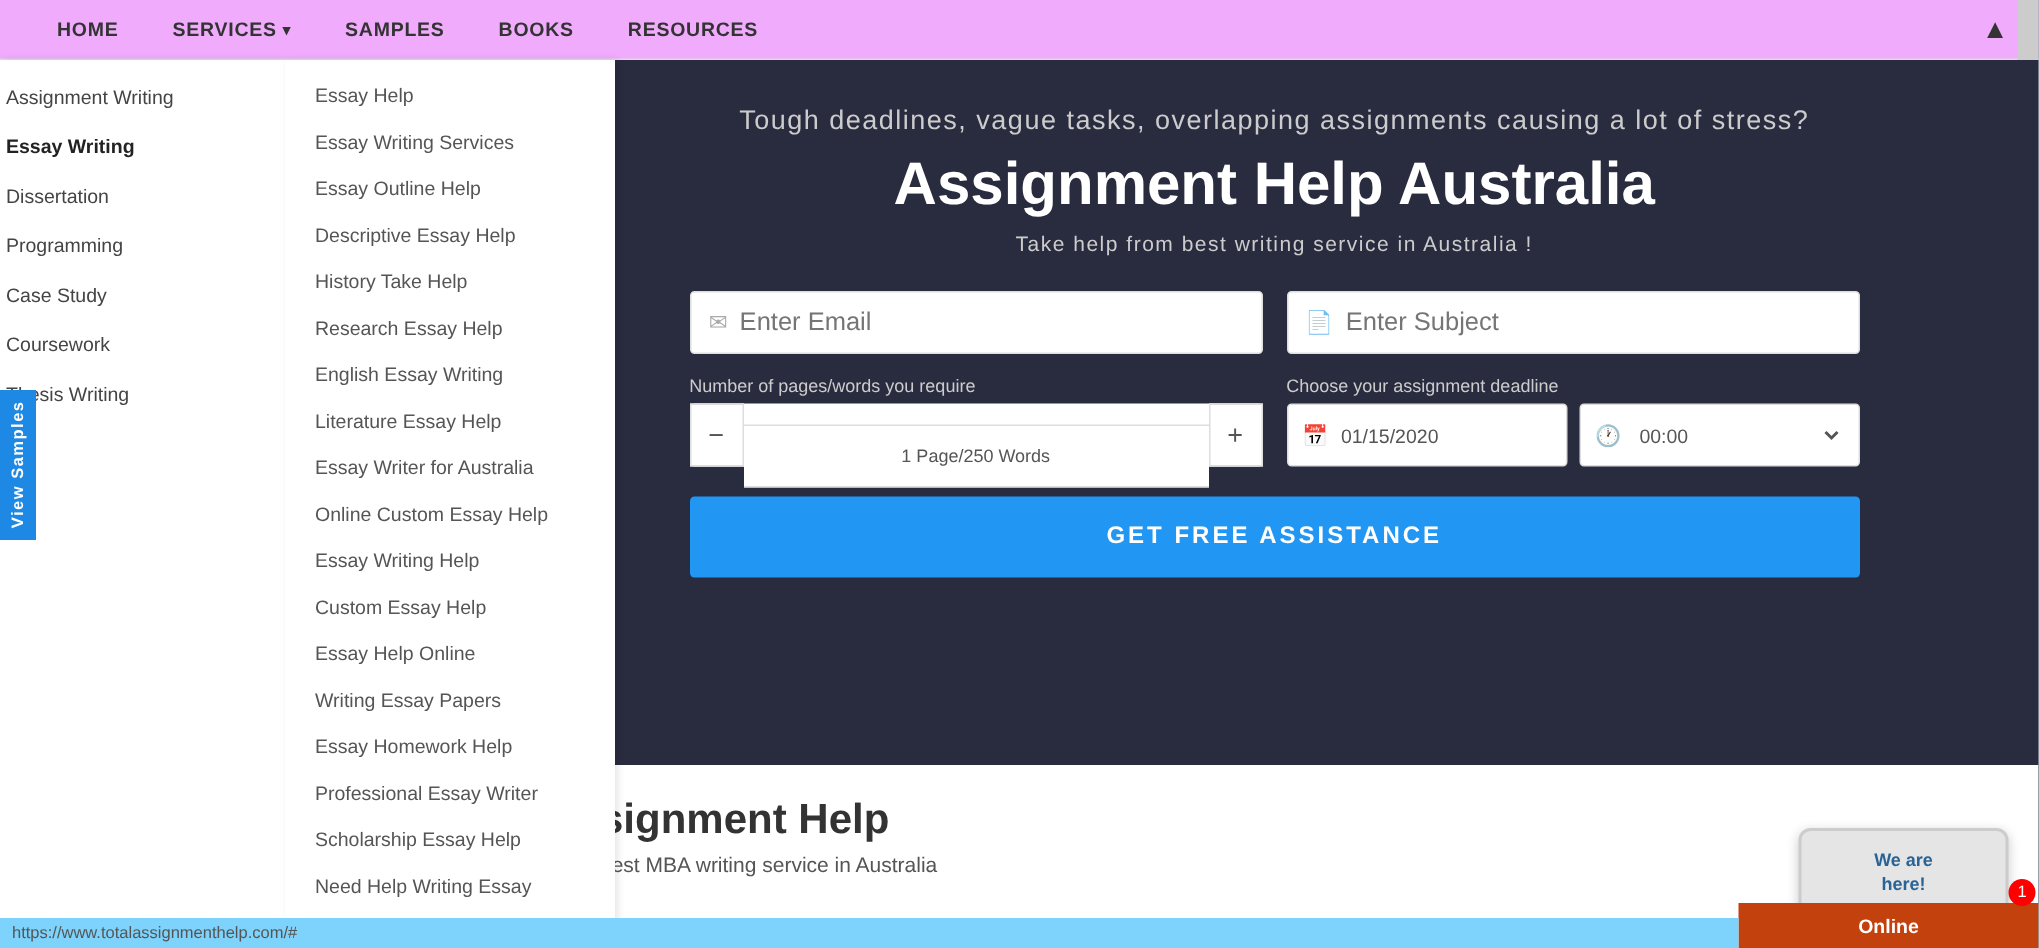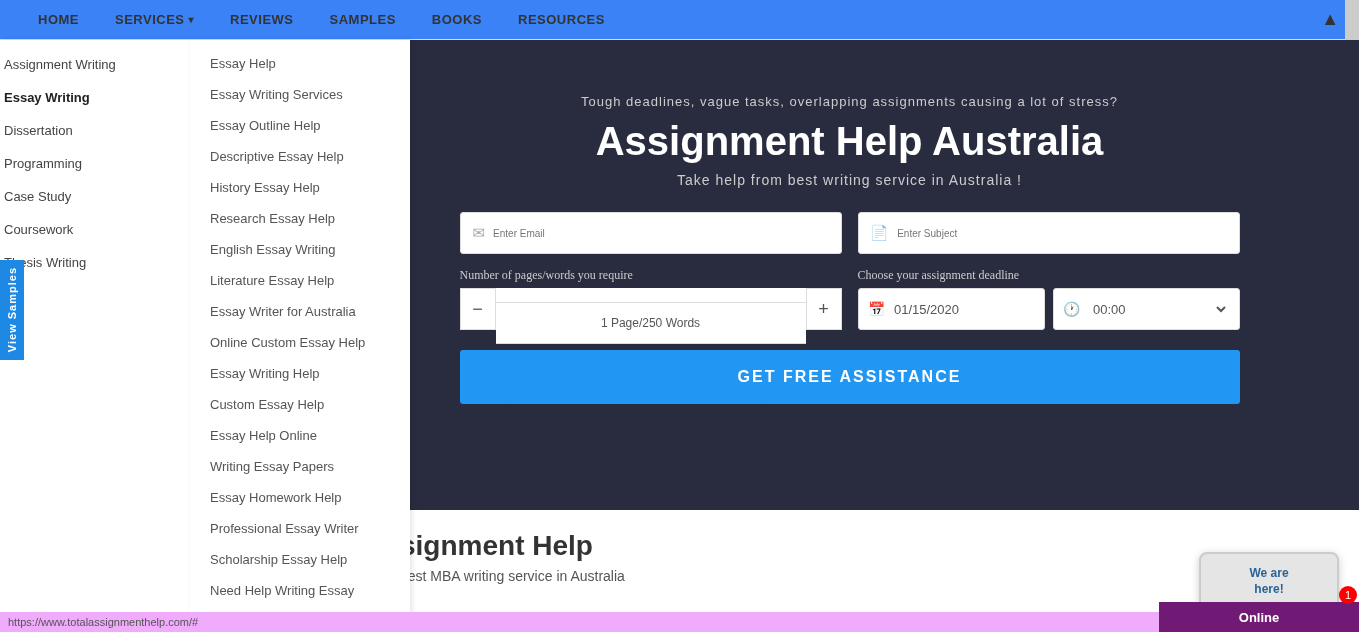--- a/index.html
+++ b/index.html
@@ -3,21 +3,21 @@
   <meta charset="utf-8">
   <style>
     * { box-sizing: border-box; margin: 0; padding: 0; }
     body { font-family: Arial, sans-serif; font-size: 14px; background: #fff; overflow: hidden; width: 1359px; height: 632px; position: relative; }
 
     
     .navbar {
       display: flex;
       align-items: center;
       height: 40px;
-      background: #3b82f6;
+      background: #f0abfc;
       border-bottom: 1px solid #ddd;
       padding: 0 20px;
       position: relative;
       z-index: 100;
       text-align: right;
     }
     .nav-item {
       padding: 0 18px;
       font-size: 13px;
       font-weight: 600;
@@ -91,25 +91,24 @@
       background: linear-gradient(rgba(30,30,50,0.75), rgba(30,30,50,0.75)), #4a5568;
       background-size: cover;
       display: flex;
       flex-direction: column;
       align-items: center;
       justify-content: flex-start;
       padding: 30px 60px 20px 60px;
       color: #fff;
     }
     .hero-subtitle {
-      font-size: 13px;
+      font-size: 18px;
       letter-spacing: 1px;
       margin-bottom: 10px;
       color: #ccc;
-      margin-top: 24px;
     }
     .hero-title {
       font-size: 40px;
       font-weight: bold;
       text-align: center;
       margin-bottom: 8px;
       color: #fff;
     }
     .hero-tagline {
       font-size: 14px;
@@ -137,31 +136,30 @@
       height: 42px;
     }
     .form-field .field-icon {
       color: #aaa;
       margin-right: 8px;
       font-size: 15px;
     }
     .form-field input {
       border: none;
       outline: none;
-      font-size: 10px;
+      font-size: 17px;
       color: #666;
       width: 100%;
       background: transparent;
     }
 
     .form-label {
       font-size: 12px;
       color: #ccc;
       margin-bottom: 5px;
-      font-family: Liberation Serif, serif;
     }
     .form-group {
       flex: 1;
     }
 
     .page-counter {
       display: flex;
       align-items: center;
       background: #fff;
       border-radius: 3px;
@@ -317,21 +315,21 @@
       font-weight: bold;
       color: #2a6496;
       box-shadow: 0 2px 8px rgba(0,0,0,0.2);
     }
     .chat-online-bar {
       position: absolute;
       bottom: 0;
       right: 0;
       width: 200px;
       height: 30px;
-      background: #701a75;
+      background: #c2410c;
       display: flex;
       align-items: center;
       justify-content: center;
       color: #fff;
       font-size: 13px;
       font-weight: bold;
     }
     .chat-badge {
       position: absolute;
       bottom: 28px;
@@ -347,21 +345,21 @@
       justify-content: center;
     }
 
     
     .status-bar {
       position: absolute;
       bottom: 0;
       left: 0;
       right: 200px;
       height: 20px;
-      background: #f0abfc;
+      background: #7dd3fc;
       display: flex;
       align-items: center;
       padding: 0 8px;
       font-size: 11px;
       color: #555;
       z-index: 500;
     }
 
     
     .scrollbar {
@@ -400,21 +398,20 @@
   </style>
 </head>
 <body>
 
 <nav class="navbar">
   <div class="nav-item">HOME</div>
   <div class="nav-item active">
     <span>SERVICES</span>
     <span class="arrow">▾</span>
   </div>
-  <div class="nav-item">REVIEWS</div>
   <div class="nav-item">SAMPLES</div>
   <div class="nav-item">BOOKS</div>
   <div class="nav-item">RESOURCES</div>
   <div class="nav-right">▲</div>
 </nav>
 
 <div class="dropdown-overlay">
 
   <div class="dropdown-left">
     <div class="dropdown-left-item">Assignment Writing</div>
@@ -424,21 +421,21 @@
     <div class="dropdown-left-item">Case Study</div>
     <div class="dropdown-left-item">Coursework</div>
     <div class="dropdown-left-item">Thesis Writing</div>
   </div>
 
   <div class="dropdown-right">
     <div class="dropdown-right-item">Essay Help</div>
     <div class="dropdown-right-item">Essay Writing Services</div>
     <div class="dropdown-right-item">Essay Outline Help</div>
     <div class="dropdown-right-item">Descriptive Essay Help</div>
-    <div class="dropdown-right-item">History Essay Help</div>
+    <div class="dropdown-right-item">History Take Help</div>
     <div class="dropdown-right-item">Research Essay Help</div>
     <div class="dropdown-right-item">English Essay Writing</div>
     <div class="dropdown-right-item">Literature Essay Help</div>
     <div class="dropdown-right-item">Essay Writer for Australia</div>
     <div class="dropdown-right-item">Online Custom Essay Help</div>
     <div class="dropdown-right-item">Essay Writing Help</div>
     <div class="dropdown-right-item">Custom Essay Help</div>
     <div class="dropdown-right-item">Essay Help Online</div>
     <div class="dropdown-right-item">Writing Essay Papers</div>
     <div class="dropdown-right-item">Essay Homework Help</div>

